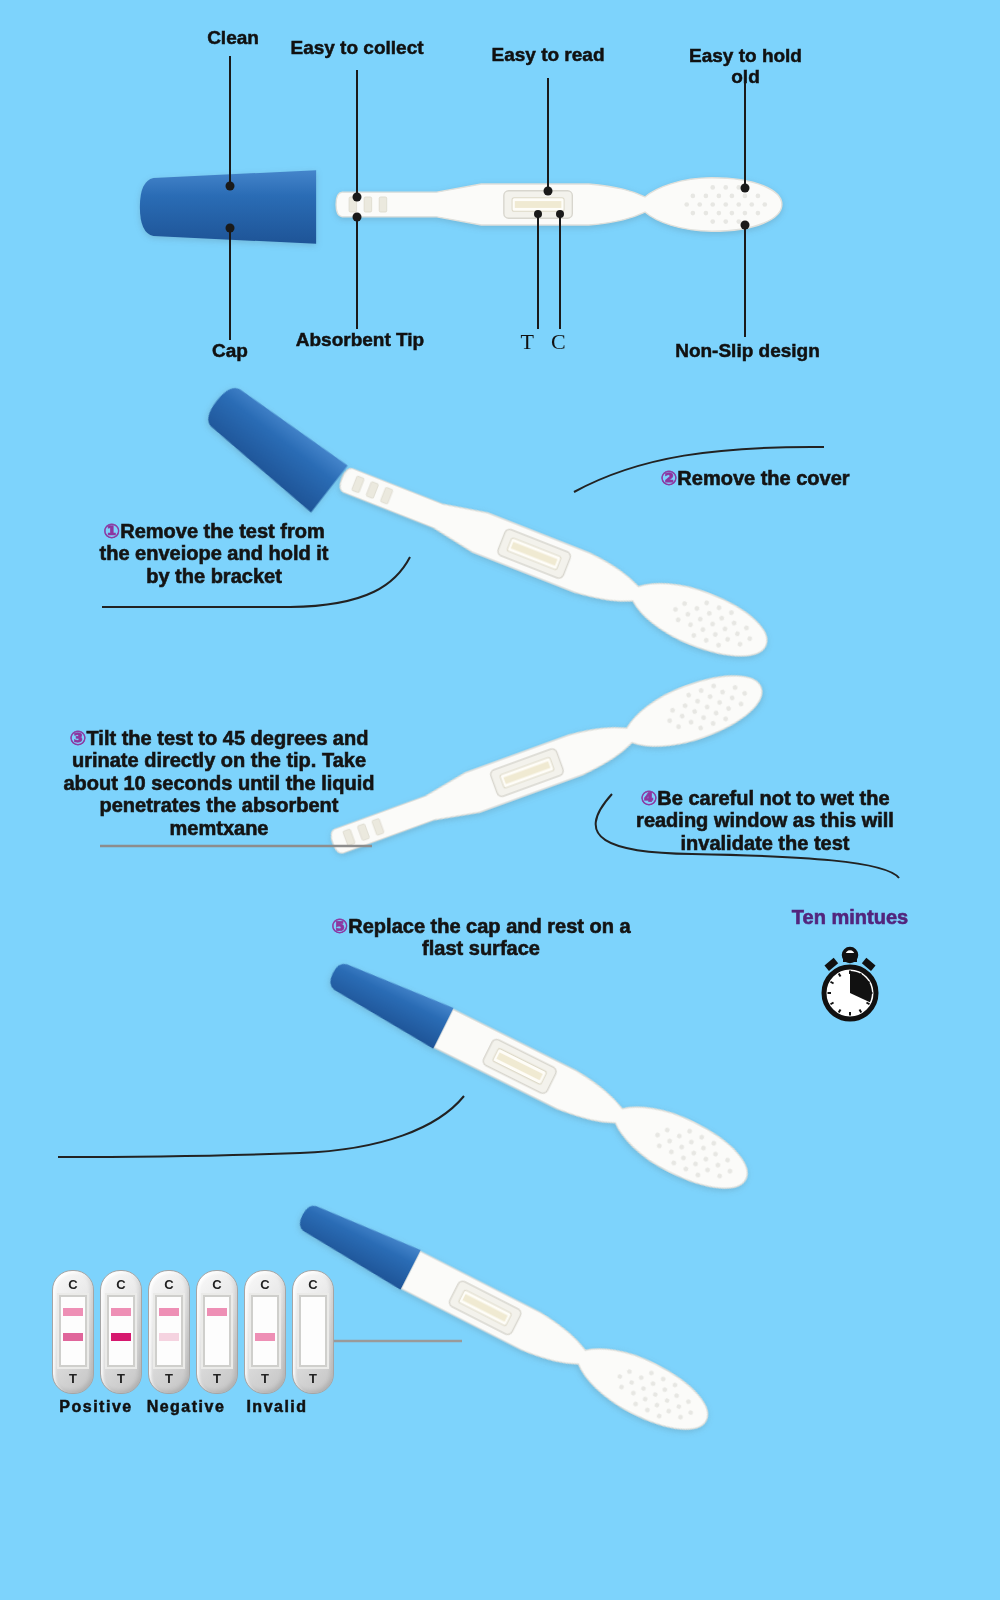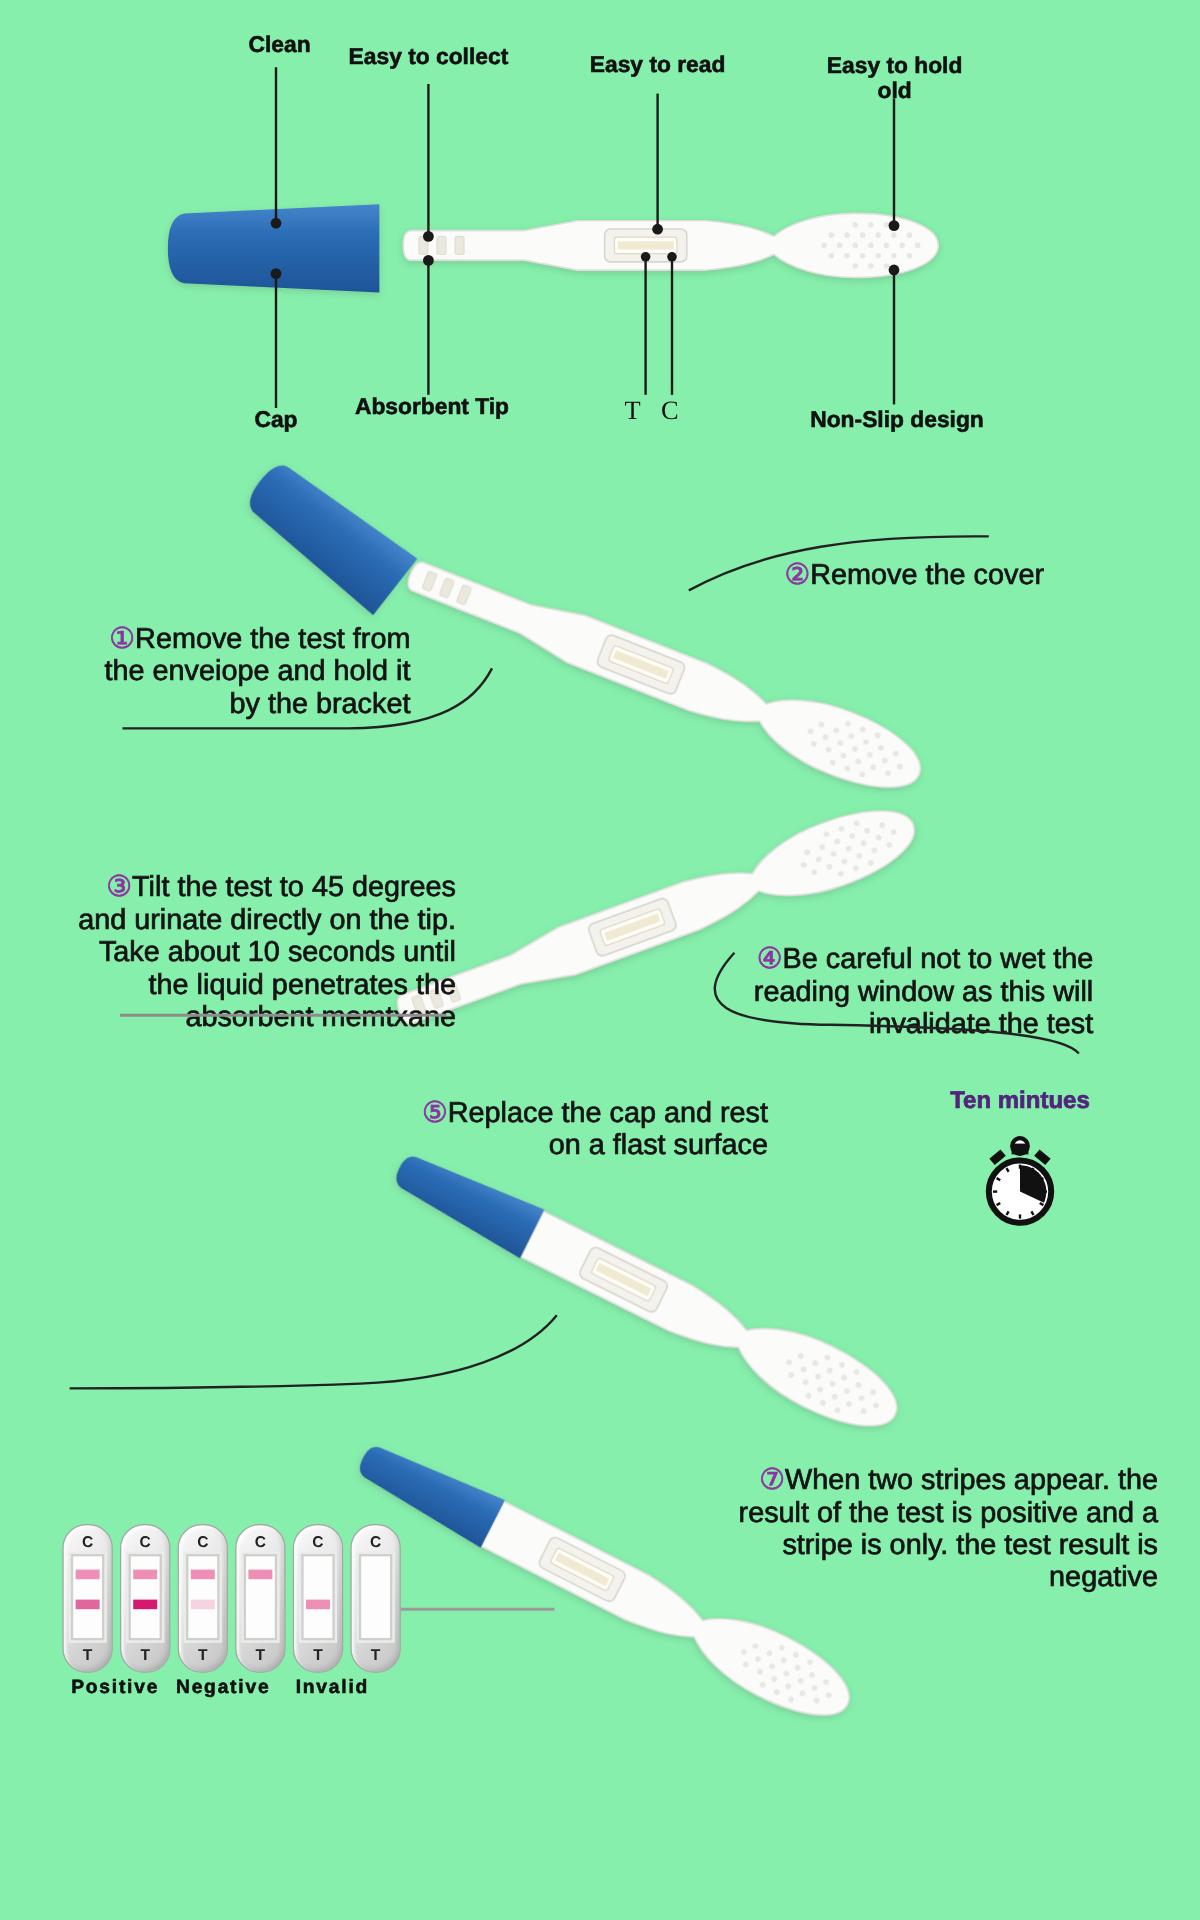--- a/index.html
+++ b/index.html
@@ -1,24 +1,24 @@
 <!DOCTYPE html>
 <html><head>
 <meta charset="utf-8">
 <style>
   html,body{margin:0;padding:0;background:#ffffff;}
-  #canvas{position:relative;width:1000px;height:1600px;background:#86efac;overflow:hidden;
+  #canvas{position:relative;width:1000px;height:1600px;background:#7dd3fc;overflow:hidden;
           font-family:"Liberation Sans","DejaVu Sans",sans-serif;color:#151515;}
   
   .part-label{position:absolute;font-weight:bold;font-size:19px;color:#111;text-align:center;
               -webkit-text-stroke:0.5px #111;line-height:1.1;z-index:4;}
   .serif{font-family:"Liberation Serif","DejaVu Serif",serif;font-weight:normal;
          -webkit-text-stroke:0px;letter-spacing:6px;font-size:22px;}
-  .step{position:absolute;font-weight:normal;font-size:24px;line-height:1.12;color:#141414;
-        text-align:right;-webkit-text-stroke:0.6px #141414;z-index:4;}
+  .step{position:absolute;font-weight:bold;font-size:20px;line-height:1.12;color:#141414;
+        text-align:center;-webkit-text-stroke:0.6px #141414;z-index:4;}
   .step .step-num{color:var(--purple,#8d35a0);-webkit-text-stroke:0.6px var(--purple,#8d35a0);}
   .timer-label{position:absolute;font-weight:bold;font-size:20px;color:var(--timer-purple,#52257d);
                -webkit-text-stroke:0.6px var(--timer-purple,#52257d);text-align:center;z-index:4;}
   .footer-text{position:absolute;font-weight:bold;font-size:21px;line-height:1.22;
                color:var(--footer-purple,#6b2c91);-webkit-text-stroke:0.5px var(--footer-purple,#6b2c91);
                text-align:center;z-index:4;}
   .result-label{position:absolute;font-weight:bold;font-size:16px;letter-spacing:1.5px;color:#111;
                 -webkit-text-stroke:0.5px #111;text-align:center;z-index:4;}
   
   svg.dev{position:absolute;overflow:visible;z-index:2;filter:drop-shadow(0 2px 3px rgba(60,60,60,.18));}
@@ -184,21 +184,20 @@
         <line x1="22.499999999999993" y1="31.54551732809567" x2="20.74999999999999" y2="28.514428414850137" stroke="#111" stroke-width="2"></line>
       </g>
   </svg>
   <svg class="dev" style="left:305px;top:1041px;width:470px;height:71px;transform:rotate(26.5deg);">
       <use href="#sym-test-capped"></use>
     </svg>
 
   <svg class="dev" style="left:275px;top:1283px;width:460px;height:70px;transform:rotate(27deg);">
       <use href="#sym-test-capped"></use>
     </svg>
-  <div class="step" style="left:575px;top:1221px;width:390px;"><span class="step-num">⑦</span><span>When two stripes appear. the result of the test is positive and a stripe is only. the test result is negative</span></div>
 
   <div id="cassette-row">
       <div class="cassette">
         <div class="cas-c">C</div>
     <div class="cas-win">
           <div class="cline" style="top:11px;background:#ee8fb5"></div>
           <div class="cline" style="top:36px;background:#e0669b"></div>
         </div>
     <div class="cas-t">T</div>
       </div>

